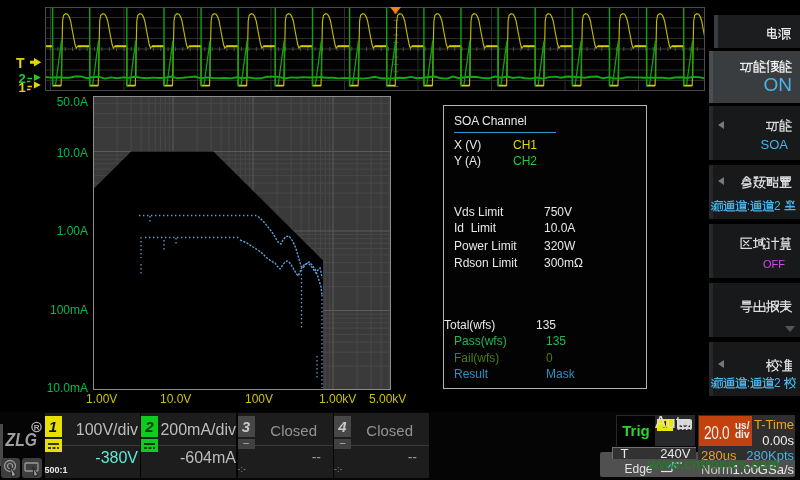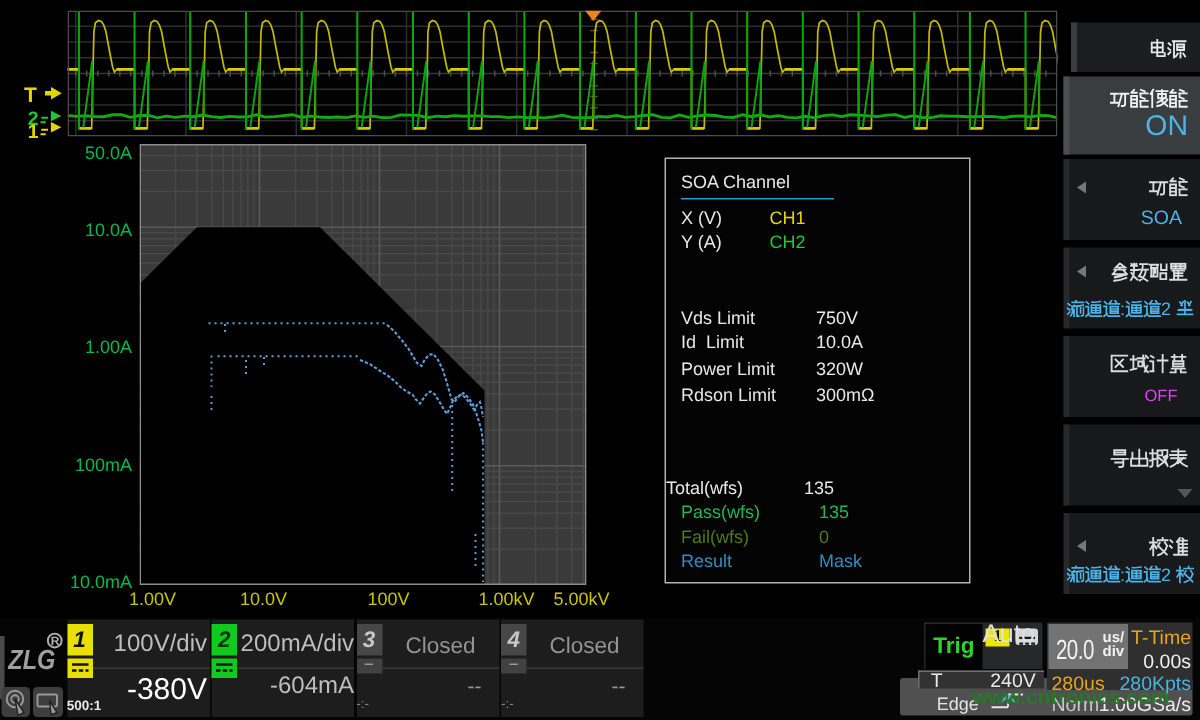--- a/index.html
+++ b/index.html
@@ -414,21 +414,21 @@
       </g>
     </svg></div>
 <div class="abs" style="left:141px;top:484px;width:30px;color:#e8e8e8;font-size:9px;font-weight:bold;letter-spacing:0">20:1</div>
 <div class="abs" style="left:237.5px;top:416px;width:17px;height:21px;background:#474747;color:#c8c8c8;font-size:15px;font-weight:bold;font-style:italic;text-align:center;line-height:21px">3</div>
 <div class="abs" style="left:237.5px;top:439px;width:17px;height:10px;background:#414141;color:#bbb;font-size:10px;text-align:center;line-height:8px">–</div>
 <div class="abs" style="left:237.5px;top:464px;width:30px;color:#8a8a8a;font-size:9px">-:-</div>
 <div class="abs" style="left:334px;top:416px;width:17px;height:21px;background:#474747;color:#c8c8c8;font-size:15px;font-weight:bold;font-style:italic;text-align:center;line-height:21px">4</div>
 <div class="abs" style="left:334px;top:439px;width:17px;height:10px;background:#414141;color:#bbb;font-size:10px;text-align:center;line-height:8px">–</div>
 <div class="abs" style="left:334px;top:464px;width:30px;color:#8a8a8a;font-size:9px">-:-</div>
 <div class="abs r" style="left:62px;top:421px;width:76px;color:#bdbdbd;font-size:16px">100V/div</div>
-<div class="abs r" style="left:62px;top:449px;width:76px;color:#ffffff;font-size:20px">-380V</div>
+<div class="abs r" style="left:62px;top:449px;width:76px;color:#5eead4;font-size:16px">-380V</div>
 <div class="abs r" style="left:158px;top:421px;width:78px;color:#bdbdbd;font-size:16px">200mA/div</div>
 <div class="abs r" style="left:158px;top:449px;width:78px;color:#bdbdbd;font-size:16px">-604mA</div>
 <div class="abs r" style="left:255px;top:422px;width:62px;color:#949494;font-size:15px">Closed</div>
 <div class="abs r" style="left:255px;top:449px;width:66px;color:#979797;font-size:14px">--</div>
 <div class="abs r" style="left:351px;top:422px;width:62px;color:#949494;font-size:15px">Closed</div>
 <div class="abs r" style="left:351px;top:449px;width:66px;color:#979797;font-size:14px">--</div>
 <div class="abs" style="left:599.5px;top:452px;width:195px;height:25px;background:rgba(255,255,255,0.30);border-radius:2px"></div>
 <div class="abs" style="left:616px;top:414.5px;width:79px;height:31.5px;background:#26282a"></div>
 <div class="abs" style="left:617px;top:416px;width:38px;height:30px;background:#020202;color:#2ed32e;font-size:15px;font-weight:bold;text-align:center;line-height:30px">Trig</div>
 <div class="abs" style="left:657px;top:419px;width:16px;height:11.5px;background:#ece800;color:#111;font-size:11px;font-weight:bold;text-align:center;line-height:11.5px;font-family:'Liberation Serif',serif">1</div>
@@ -452,21 +452,21 @@
 <svg class="abs" style="left:46px;top:2px" width="36" height="13" viewBox="0 0 36 13">
       <g fill="none" stroke="#e8e8e8" stroke-width="1.2">
         <path d="M3 11.5 h11"></path>
         <path d="M14 11.5 V3"></path>
         <path d="M14 3 h10"></path>
       </g>
       <path d="M9.5 8 L14 3.5 L18.5 8" stroke="#49b3e0" stroke-width="1.4" fill="none"></path>
     </svg>
 </div>
 <div class="abs" style="left:697.5px;top:414.5px;width:97px;height:45px;background:#2f2f2f"></div>
-<div class="abs" style="left:699px;top:415.5px;width:53px;height:30.5px;background:#737373;color:#f2f2f2">
+<div class="abs" style="left:699px;top:415.5px;width:53px;height:30.5px;background:#c2410c;color:#f2f2f2">
 <span class="abs" style="left:5px;top:6px;font-size:18.5px;letter-spacing:-0.5px;transform:scaleX(0.74);transform-origin:0 50%">20.0</span>
 <span class="abs" style="left:36px;top:6.5px;font-size:10px;font-weight:bold;line-height:8.5px">us/<br>div</span>
 </div>
 <div class="abs r" style="left:753px;top:417px;width:41px;color:#e8a41a;font-size:13px">T-Time</div>
 <div class="abs r" style="left:733px;top:432.5px;width:61px;color:#f0f0f0;font-size:13px">0.00s</div>
 <div class="abs" style="left:701px;top:448px;color:#e8a41a;font-size:13px">280us</div>
 <div class="abs r" style="left:714px;top:448px;width:80px;color:#49b3e0;font-size:13px">280Kpts</div>
 <div class="abs" style="left:701px;top:461.5px;color:#c8c8c8;font-size:13px">Norm</div>
 <div class="abs r" style="left:714px;top:461.5px;width:80px;color:#ededed;font-size:13px">1.00GSa/s</div>
 <div class="abs" style="left:648px;top:456px;width:182px;color:rgba(36,122,36,0.97);font-size:14px;font-weight:bold;letter-spacing:0px">www.cntronics.com</div>

